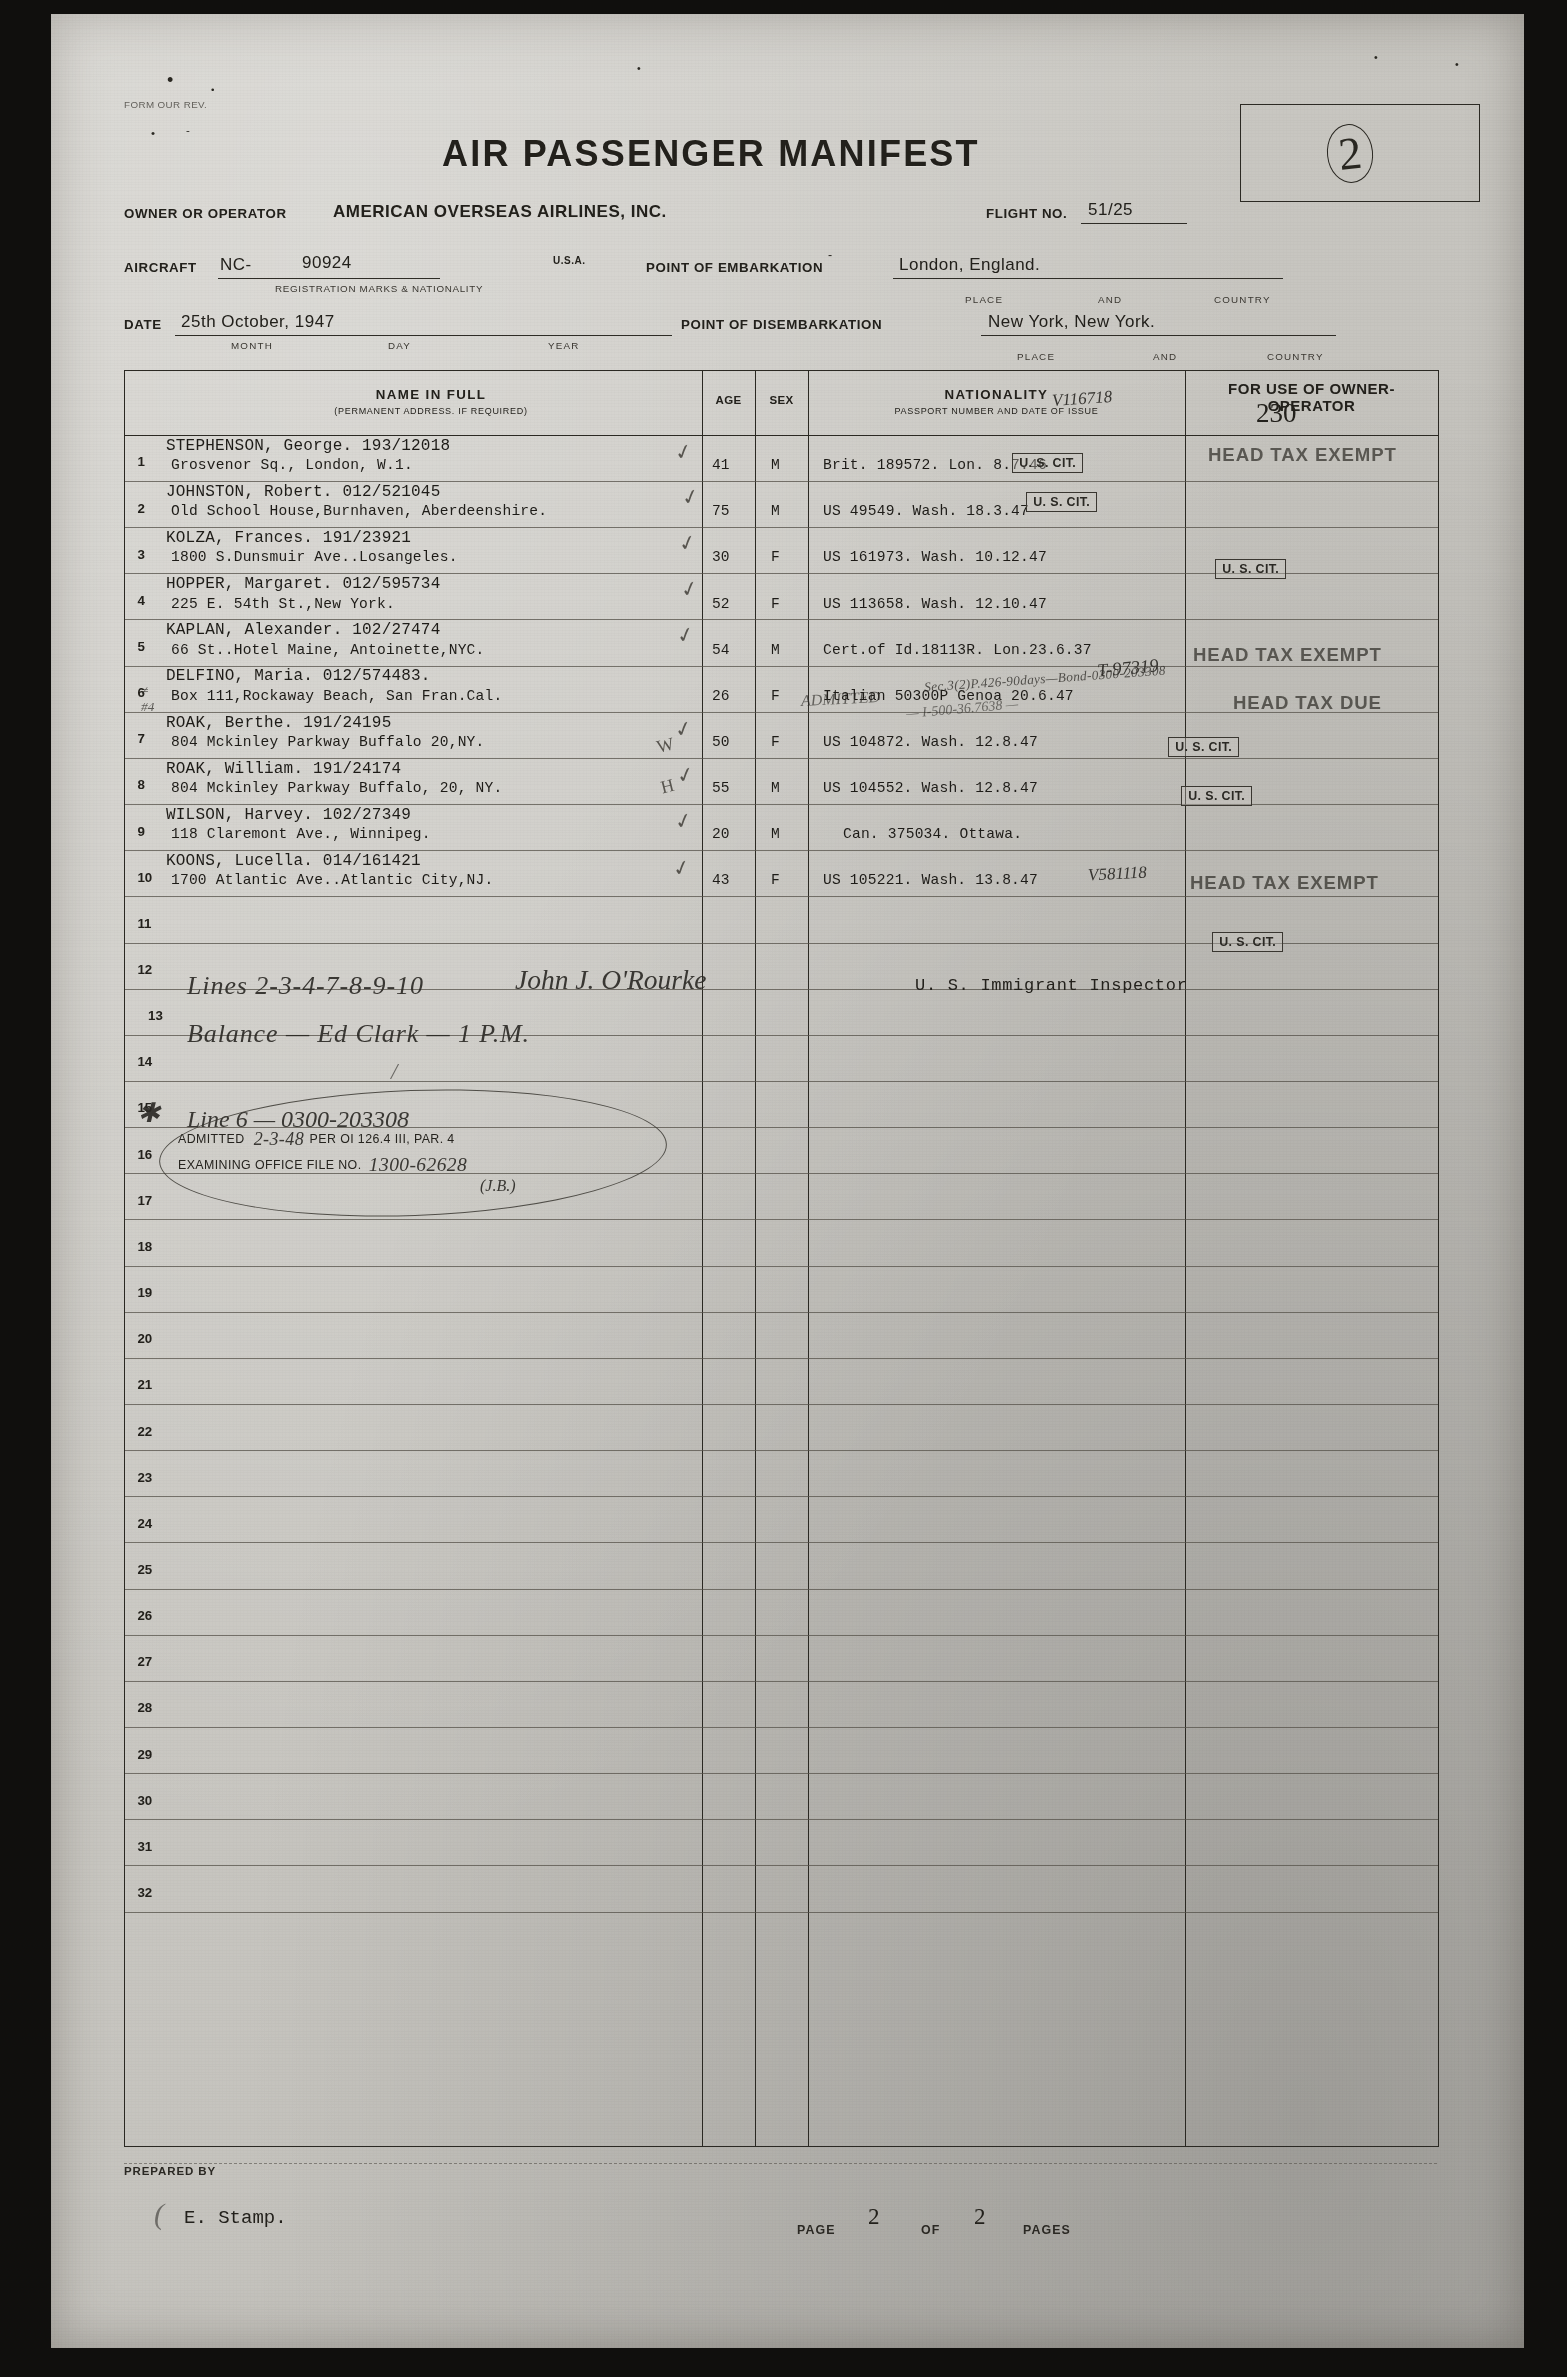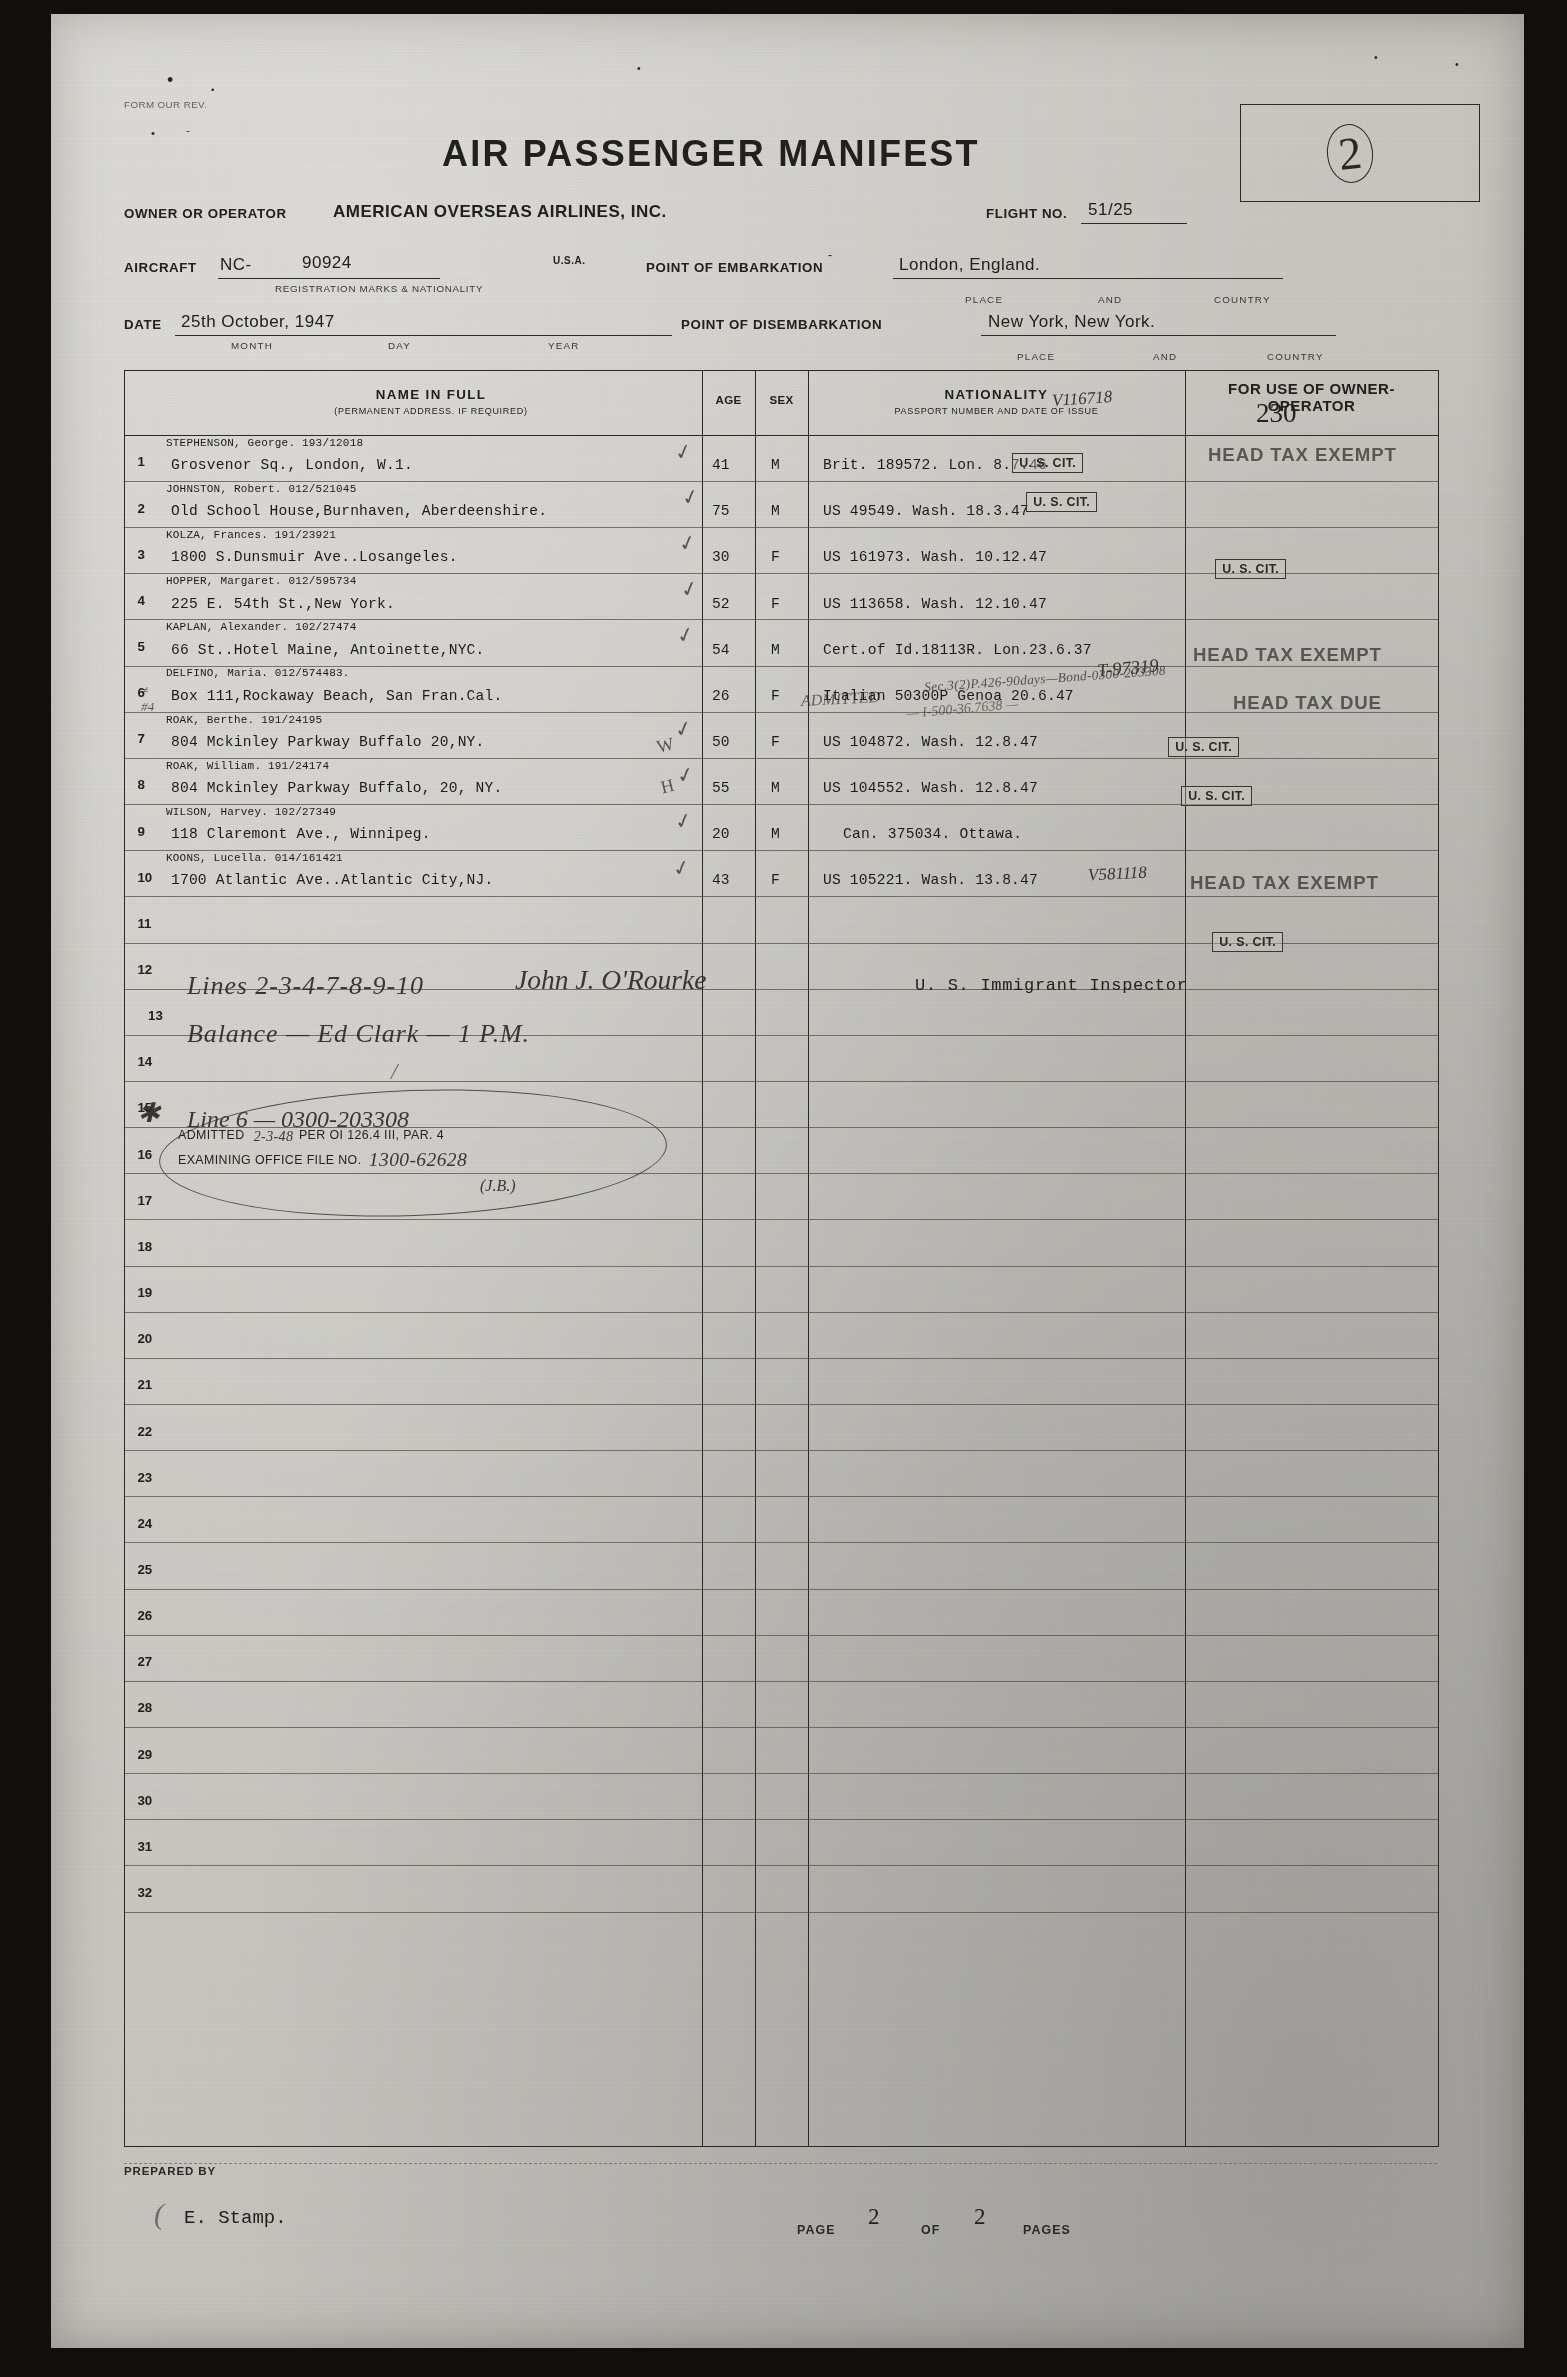--- a/index.html
+++ b/index.html
@@ -35,21 +35,21 @@
   
   .tbl{position:absolute;left:55px;top:335px;width:1313px;height:1775px;border:1.8px solid #2b2923;background:transparent;}
   .tbl .hrow{position:absolute;left:0;top:0;width:100%;height:64px;border-bottom:1.8px solid #2b2923;}
   .vline{position:absolute;top:0;bottom:0;width:0;border-left:1.4px solid #2b2923;}
   .hline{position:absolute;left:0;right:0;height:0;border-top:1px solid #55514a;opacity:.75;}
 
   .colh{position:absolute;text-align:center;font-size:13.3px;letter-spacing:1.4px;color:#23211c;font-weight:700;}
   .colh small{display:block;font-size:9px;letter-spacing:0.7px;font-weight:400;margin-top:3.5px;}
 
   .rownum{position:absolute;font-size:13.3px;font-weight:700;color:#23211c;}
-  .nm{position:absolute;font-size:11px;letter-spacing:0.2px;color:#1e1c18;font-family:"Liberation Mono",monospace;white-space:nowrap;}
+  .nm{position:absolute;font-size:16px;letter-spacing:0.2px;color:#1e1c18;font-family:"Liberation Mono",monospace;white-space:nowrap;}
   .ad{position:absolute;font-size:14.6px;letter-spacing:0.2px;color:#1e1c18;font-family:"Liberation Mono",monospace;white-space:nowrap;}
   .age{position:absolute;font-size:14.6px;color:#1e1c18;font-family:"Liberation Mono",monospace;}
   .sex{position:absolute;font-size:14.6px;color:#1e1c18;font-family:"Liberation Mono",monospace;}
   .nat{position:absolute;font-size:14.6px;letter-spacing:0.2px;color:#1e1c18;font-family:"Liberation Mono",monospace;white-space:nowrap;}
 
   .stampbx{position:absolute;border:1.4px solid #3a3731;font-size:12.4px;letter-spacing:0.4px;
            color:#2b2924;padding:1.8px 6.2px;background:rgba(206,204,198,.35);font-weight:700;}
   .headtax{position:absolute;font-size:18.6px;letter-spacing:0.9px;color:#32302a;opacity:.72;font-weight:700;}
   .hand{position:absolute;font-family:"Liberation Serif",serif;font-style:italic;color:#2a2824;opacity:.9;}
   .check{position:absolute;font-family:"Liberation Serif",serif;color:#3a3731;transform:rotate(-14deg);opacity:.8;}
@@ -300,21 +300,21 @@
         <div class="insp" style="left:790px;top:605px;">U. S. Immigrant Inspector</div>
         <div class="hand" style="left:62px;top:648px;font-size:26px;letter-spacing:0.9px;">Balance  —  Ed Clark   —  1 P.M.</div>
         <div class="hand" style="left:62px;top:735px;font-size:24px;">Line 6 —  0300-203308</div>
         <div class="hand" style="left:266px;top:688px;font-size:23px;opacity:.6;">/</div>
         <div class="hand" style="left:12.4px;top:726px;font-size:27px;">✱</div>
 
         <div class="ovalstamp" style="left:34px;top:719px;width:506px;height:124px;"></div>
         <div class="admbox" style="left:53px;top:756px;">
           <div>
             <span>ADMITTED</span>
-            <span class="hand" style="position:relative;left:5.3px;top:1.8px;font-size:14px;">2-3-48</span>
+            <span class="hand" style="position:relative;left:5.3px;top:1.8px;font-size:18px;">2-3-48</span>
             <span style="margin-left:7px;">PER OI 126.4 III, PAR. 4</span>
           </div>
           <div>
             <span>EXAMINING OFFICE FILE NO.</span>
             <span class="hand" style="position:relative;left:3.5px;top:1.8px;font-size:19.5px;">1300-62628</span>
           </div>
         </div>
         <div class="hand" style="left:355px;top:806px;font-size:16px;">(J.B.)</div>
       </div>
 

